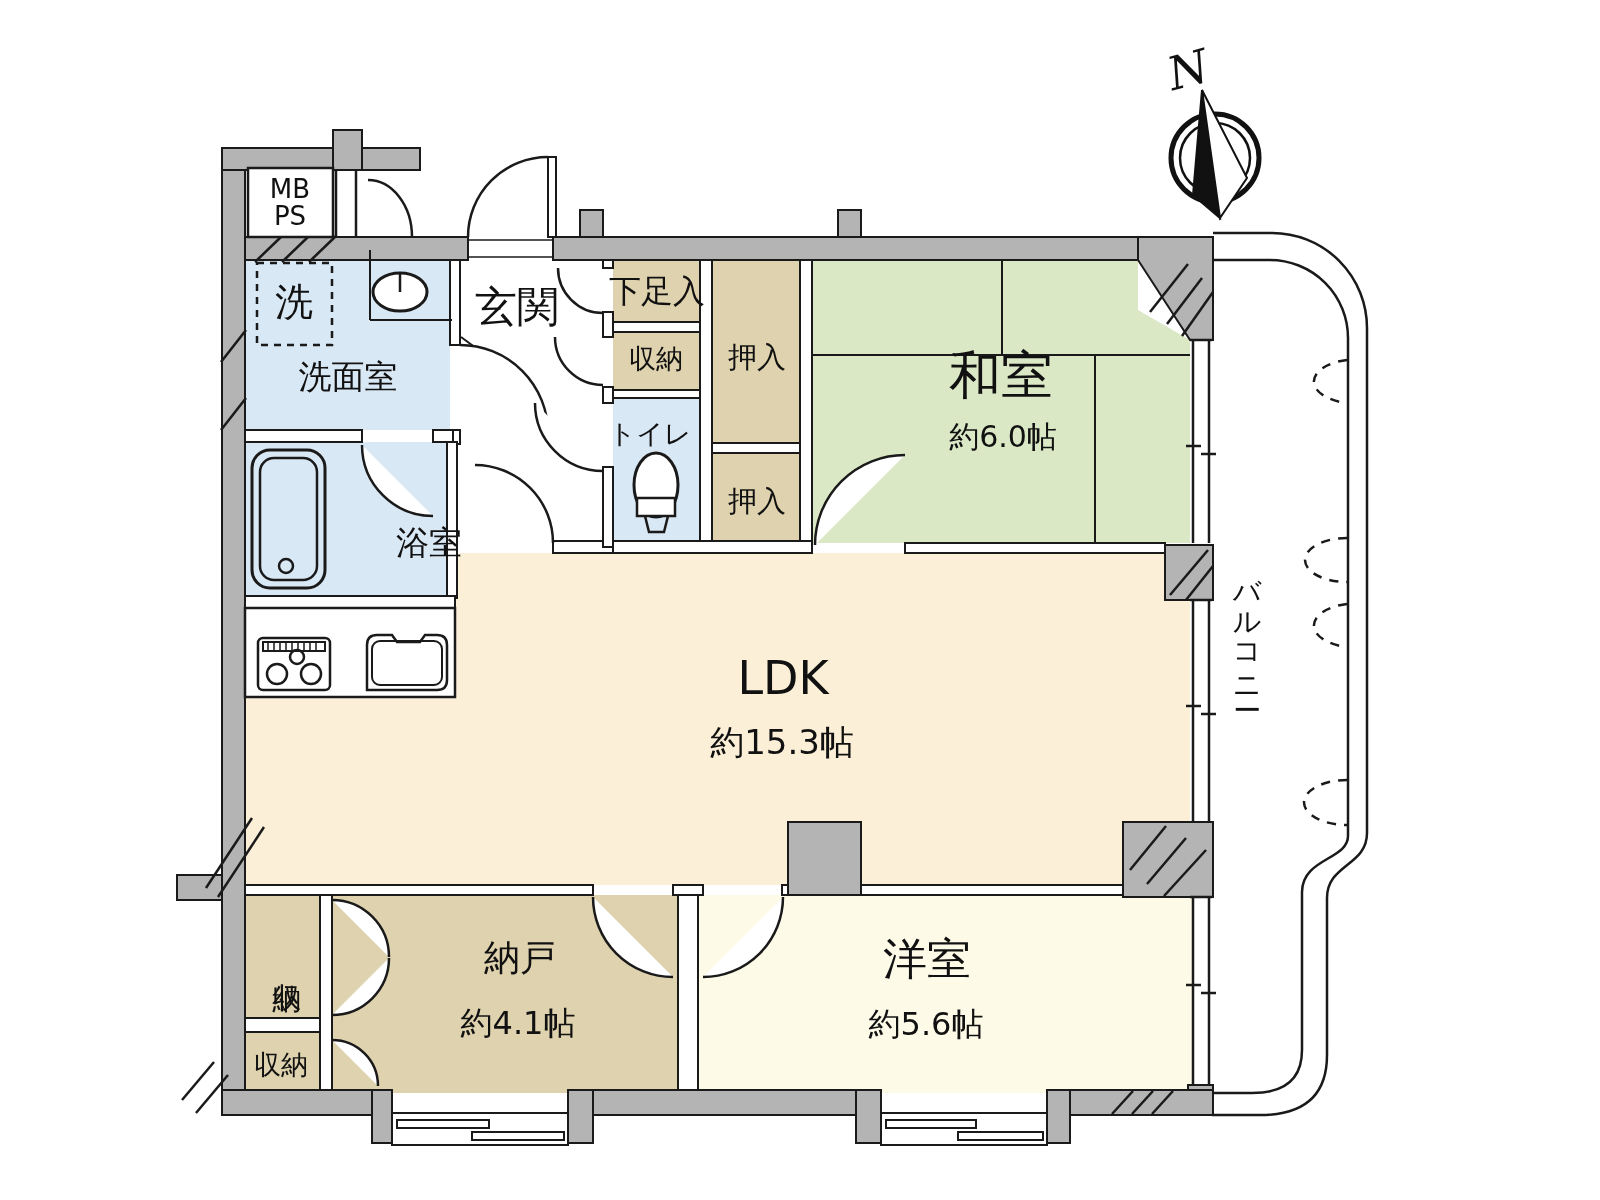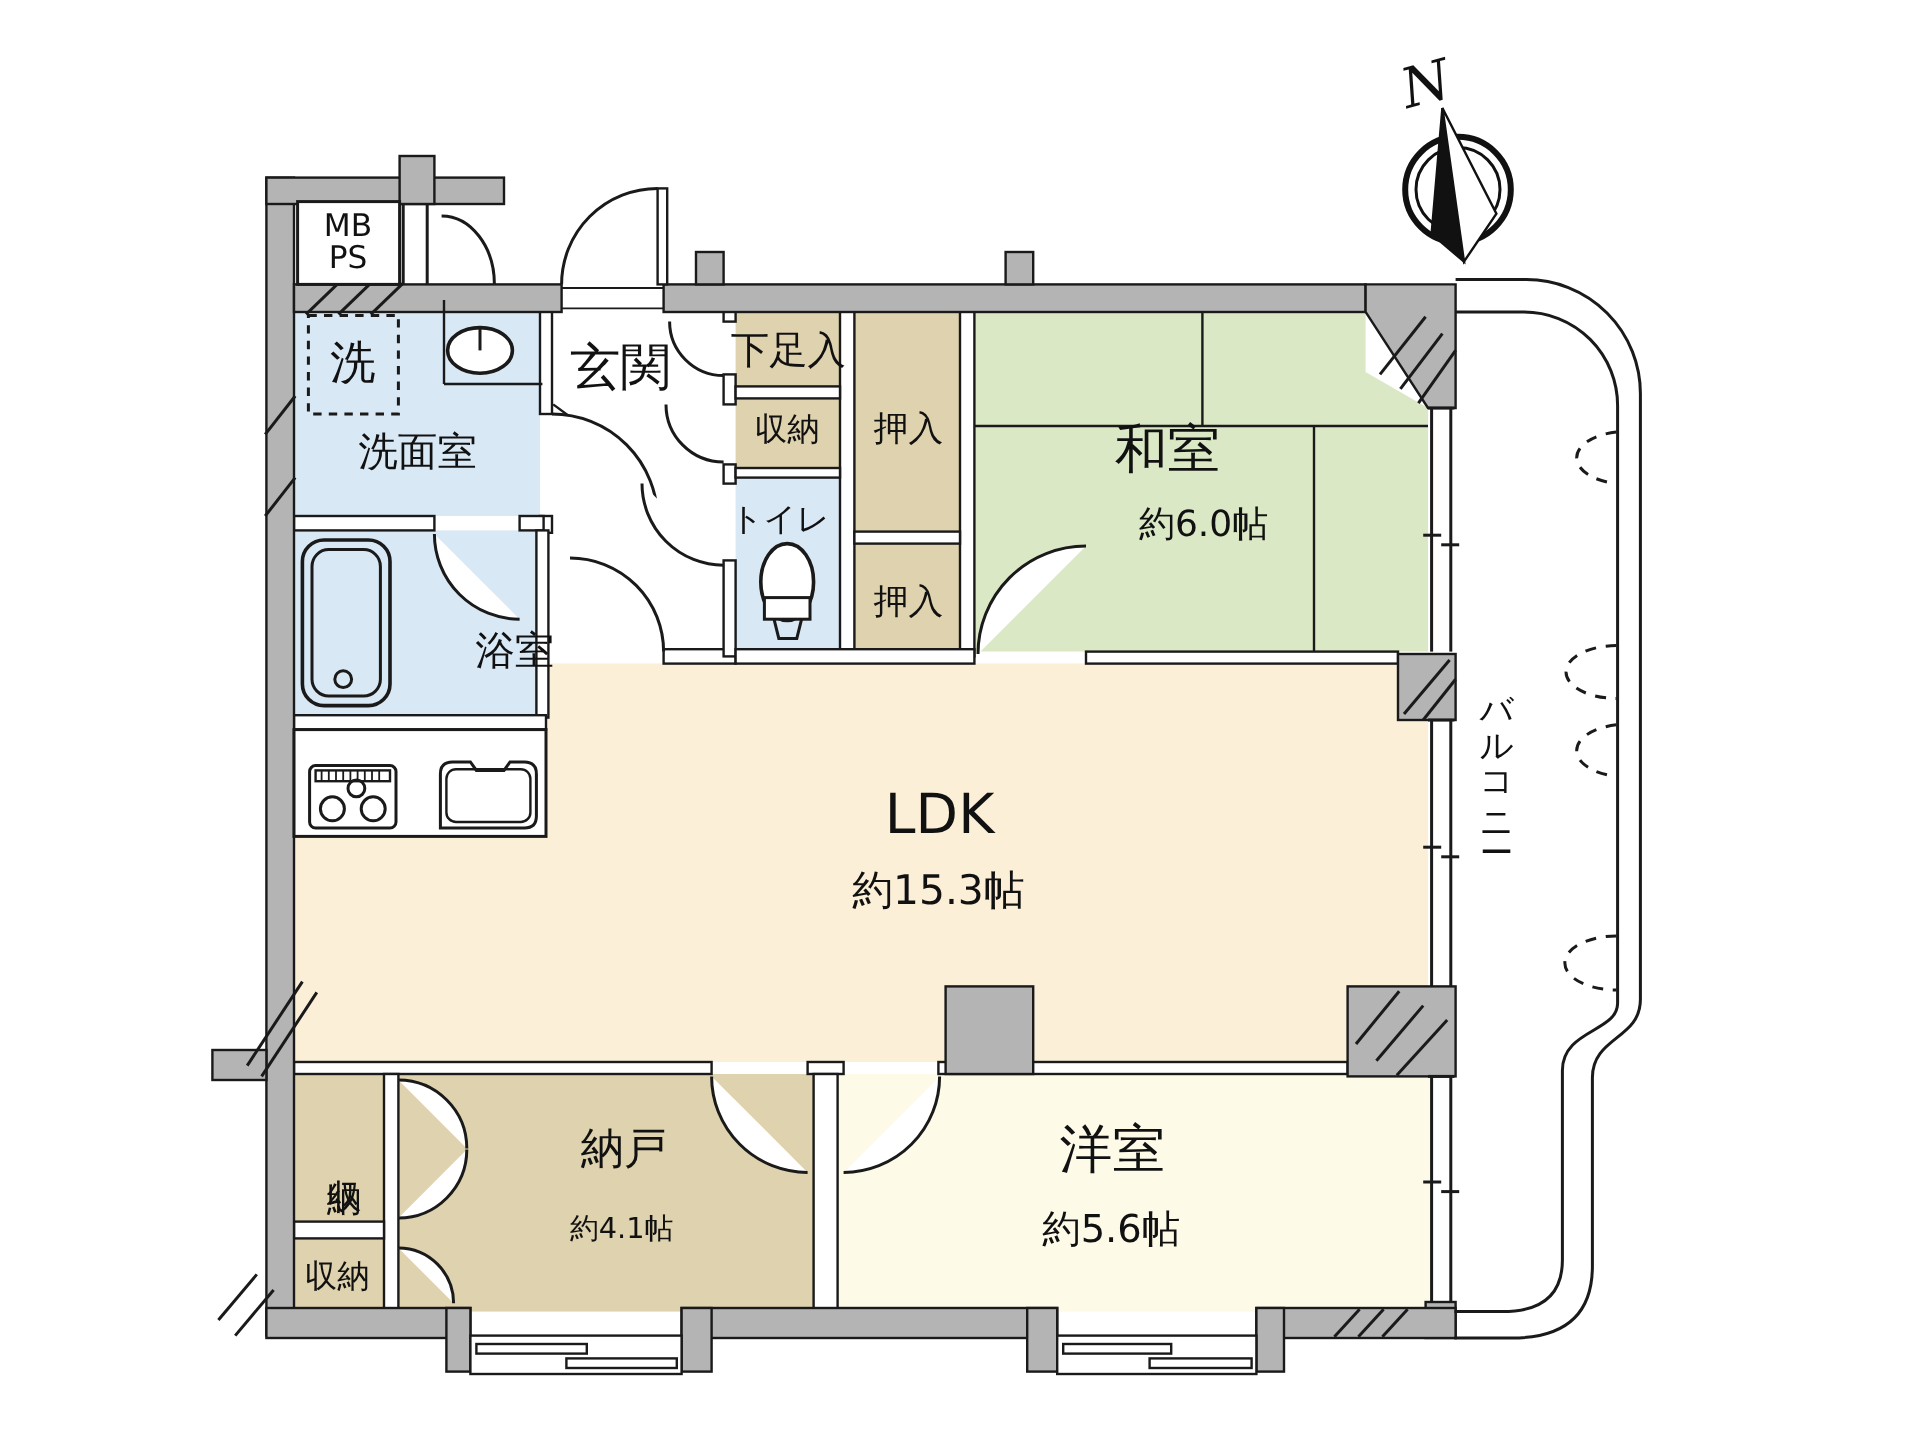--- a/index.html
+++ b/index.html
@@ -232,30 +232,30 @@
   <div class="lbl serif-n" style="left:1188px;top:70px;font-size:46px;transform:translate(-50%,-50%) rotate(-15deg);">N</div>
 
   <div class="lbl" style="left:290px;top:203px;font-size:26px;">
     <div>MB</div>
     <div>PS</div>
   </div>
 
   <div class="lbl" style="left:294px;top:303px;font-size:38px;">洗</div>
   <div class="lbl" style="left:348px;top:377px;font-size:33px;">洗面室</div>
   <div class="lbl" style="left:397px;top:543px;font-size:33px;margin-left:32px;">浴室</div>
-  <div class="lbl" style="left:517px;top:307px;font-size:42px;font-family:Liberation Serif, serif;">玄関</div>
+  <div class="lbl" style="left:517px;top:307px;font-size:42px;">玄関</div>
   <div class="lbl" style="left:657px;top:292px;font-size:32px;">下足入</div>
   <div class="lbl" style="left:656px;top:359px;font-size:27px;">収納</div>
   <div class="lbl" style="left:650px;top:434px;font-size:27px;">トイレ</div>
   <div class="lbl" style="left:757px;top:357px;font-size:29px;">押入</div>
   <div class="lbl" style="left:757px;top:501px;font-size:29px;">押入</div>
-  <div class="lbl" style="left:973px;top:375px;font-size:44px;text-align:right;">和室</div>
+  <div class="lbl" style="left:1001px;top:375px;font-size:52px;text-align:right;">和室</div>
   <div class="lbl" style="left:1003px;top:437px;font-size:30px;">約6.0帖</div>
   <div class="lbl" style="left:783px;top:678px;font-size:46px;">LDK</div>
   <div class="lbl" style="left:782px;top:743px;font-size:34px;">約15.3帖</div>
   <div class="lbl" style="left:520px;top:958px;font-size:36px;">納戸</div>
-  <div class="lbl" style="left:518px;top:1024px;font-size:24px;">約4.1帖</div>
+  <div class="lbl" style="left:518px;top:1024px;font-size:32px;">約4.1帖</div>
   <div class="lbl" style="left:927px;top:959px;font-size:44px;">洋室</div>
   <div class="lbl" style="left:926px;top:1025px;font-size:32px;">約5.6帖</div>
   <div class="lbl vert" style="left:287px;top:962px;font-size:29px;">収納</div>
   <div class="lbl" style="left:281px;top:1065px;font-size:27px;">収納</div>
   <div class="lbl vert" style="left:1247px;top:628px;font-size:28px;">バルコニー</div>
 </div>
 
 </body></html>

